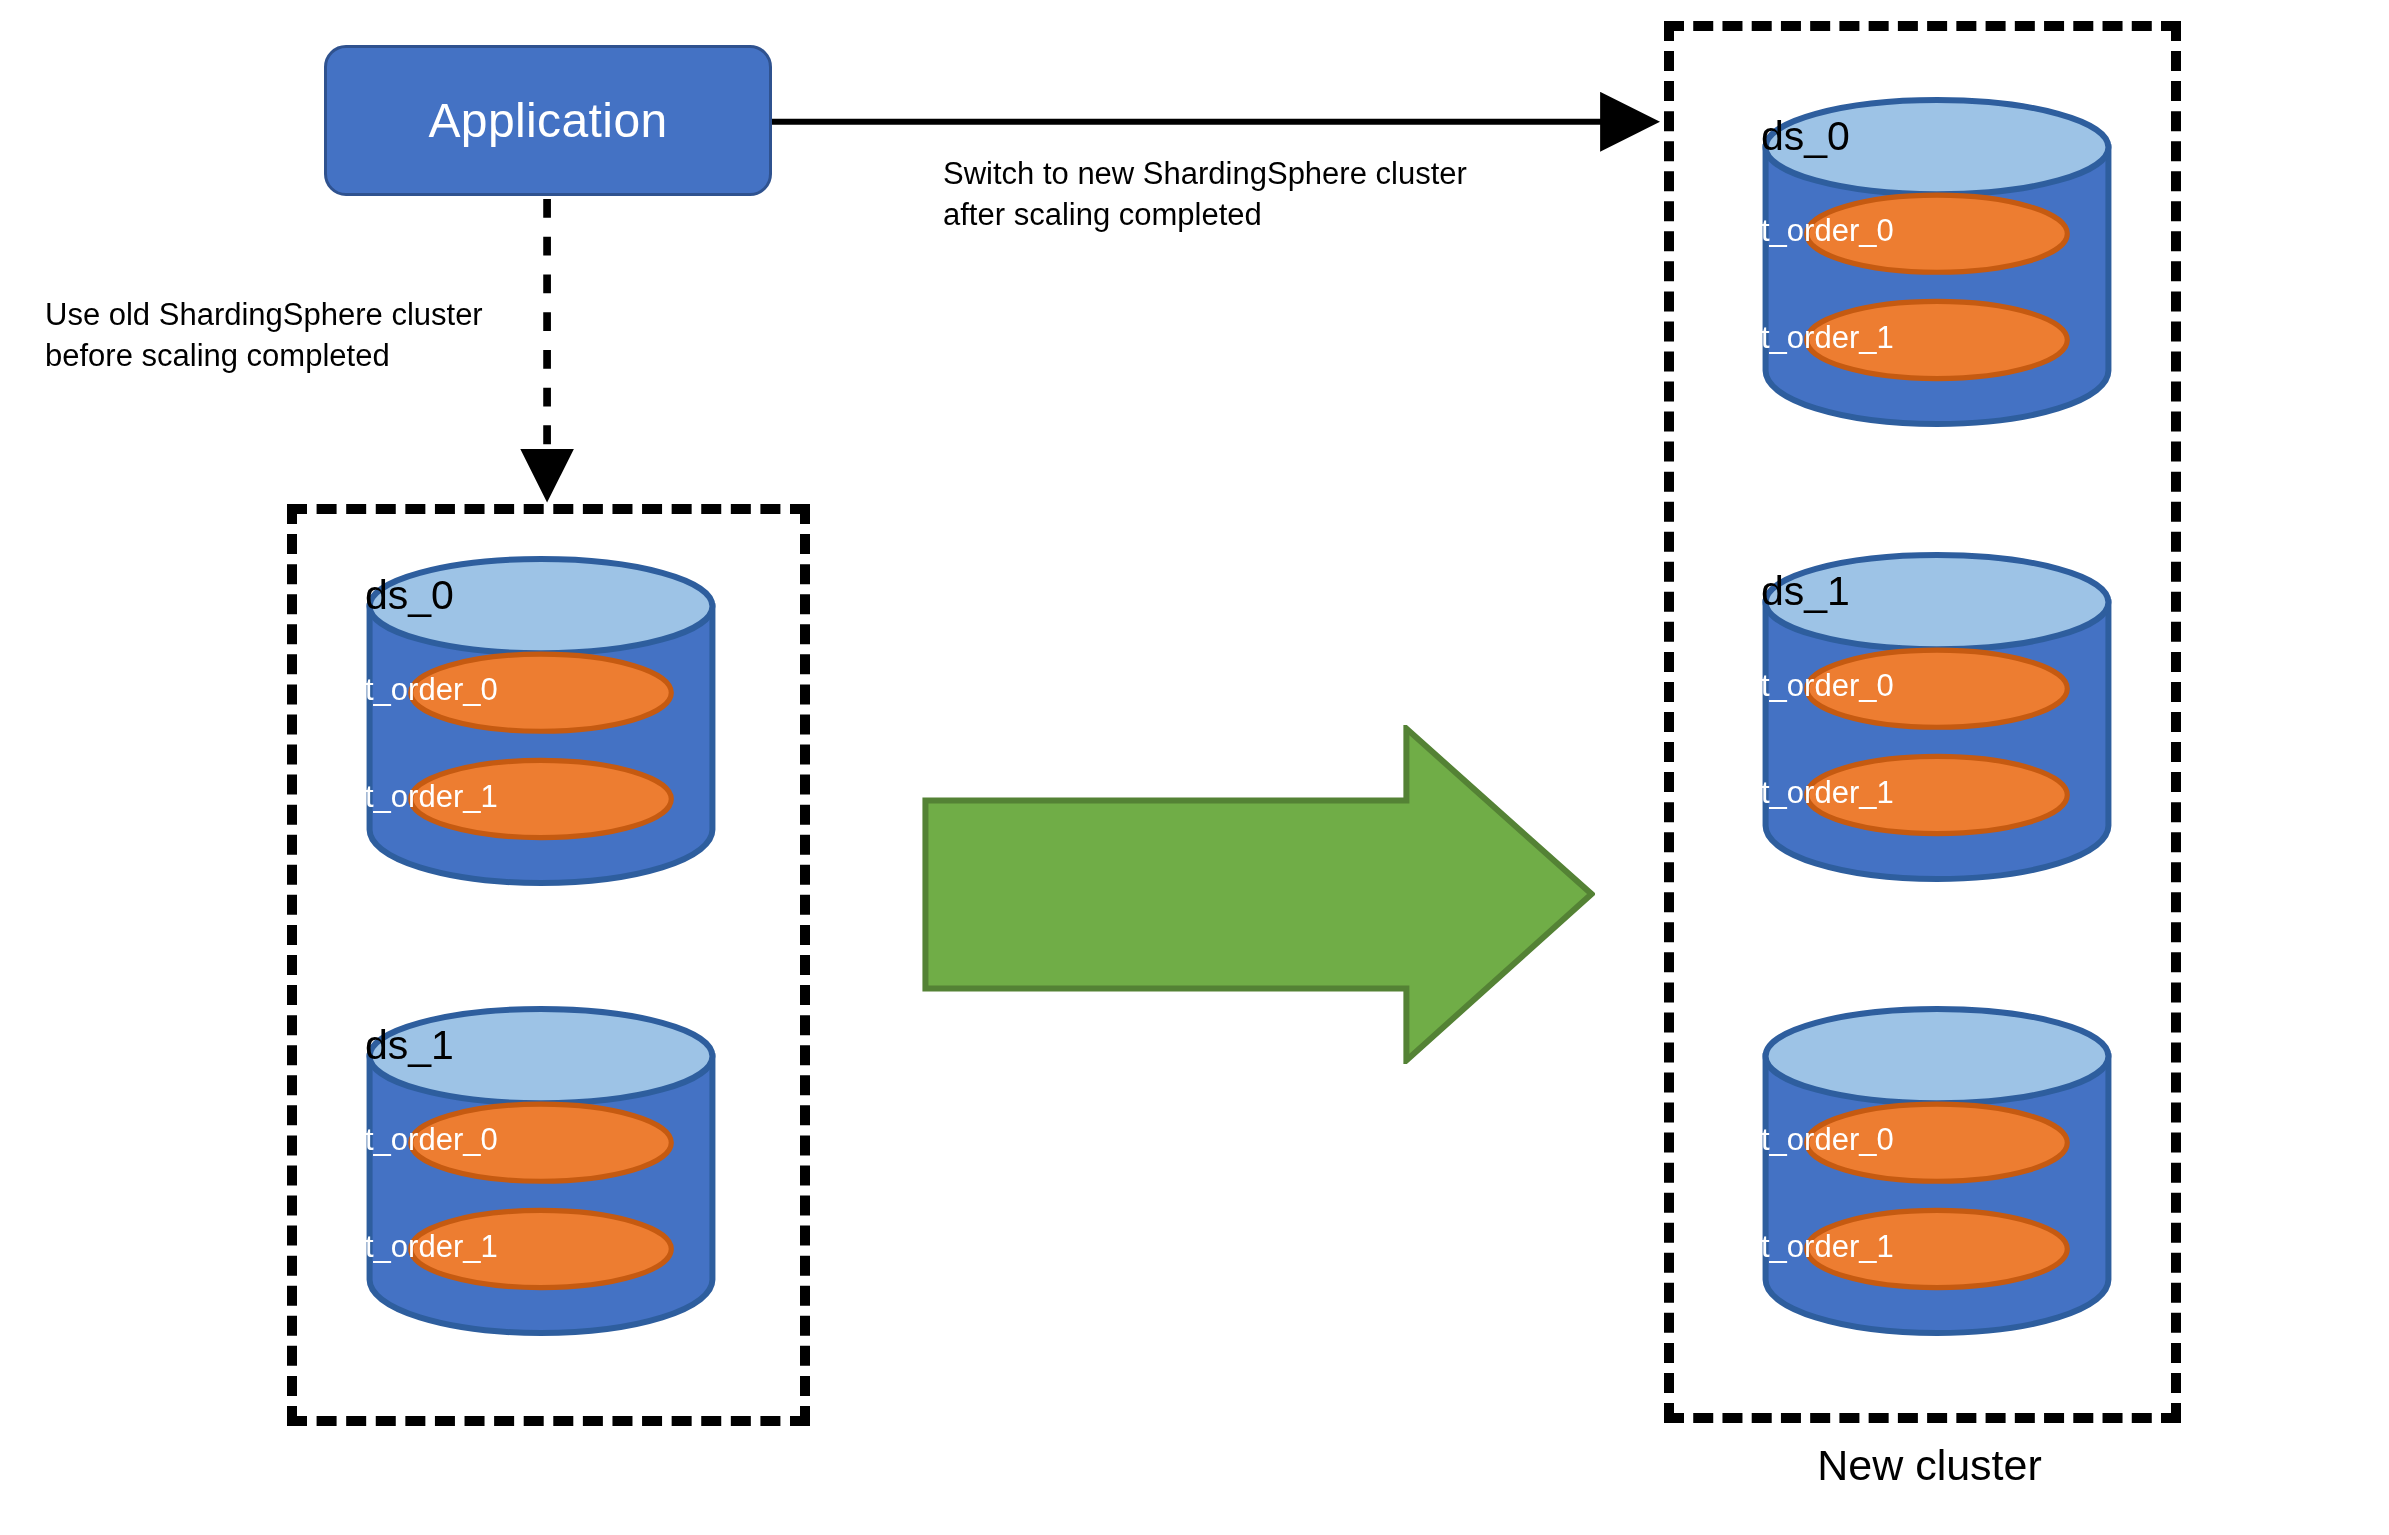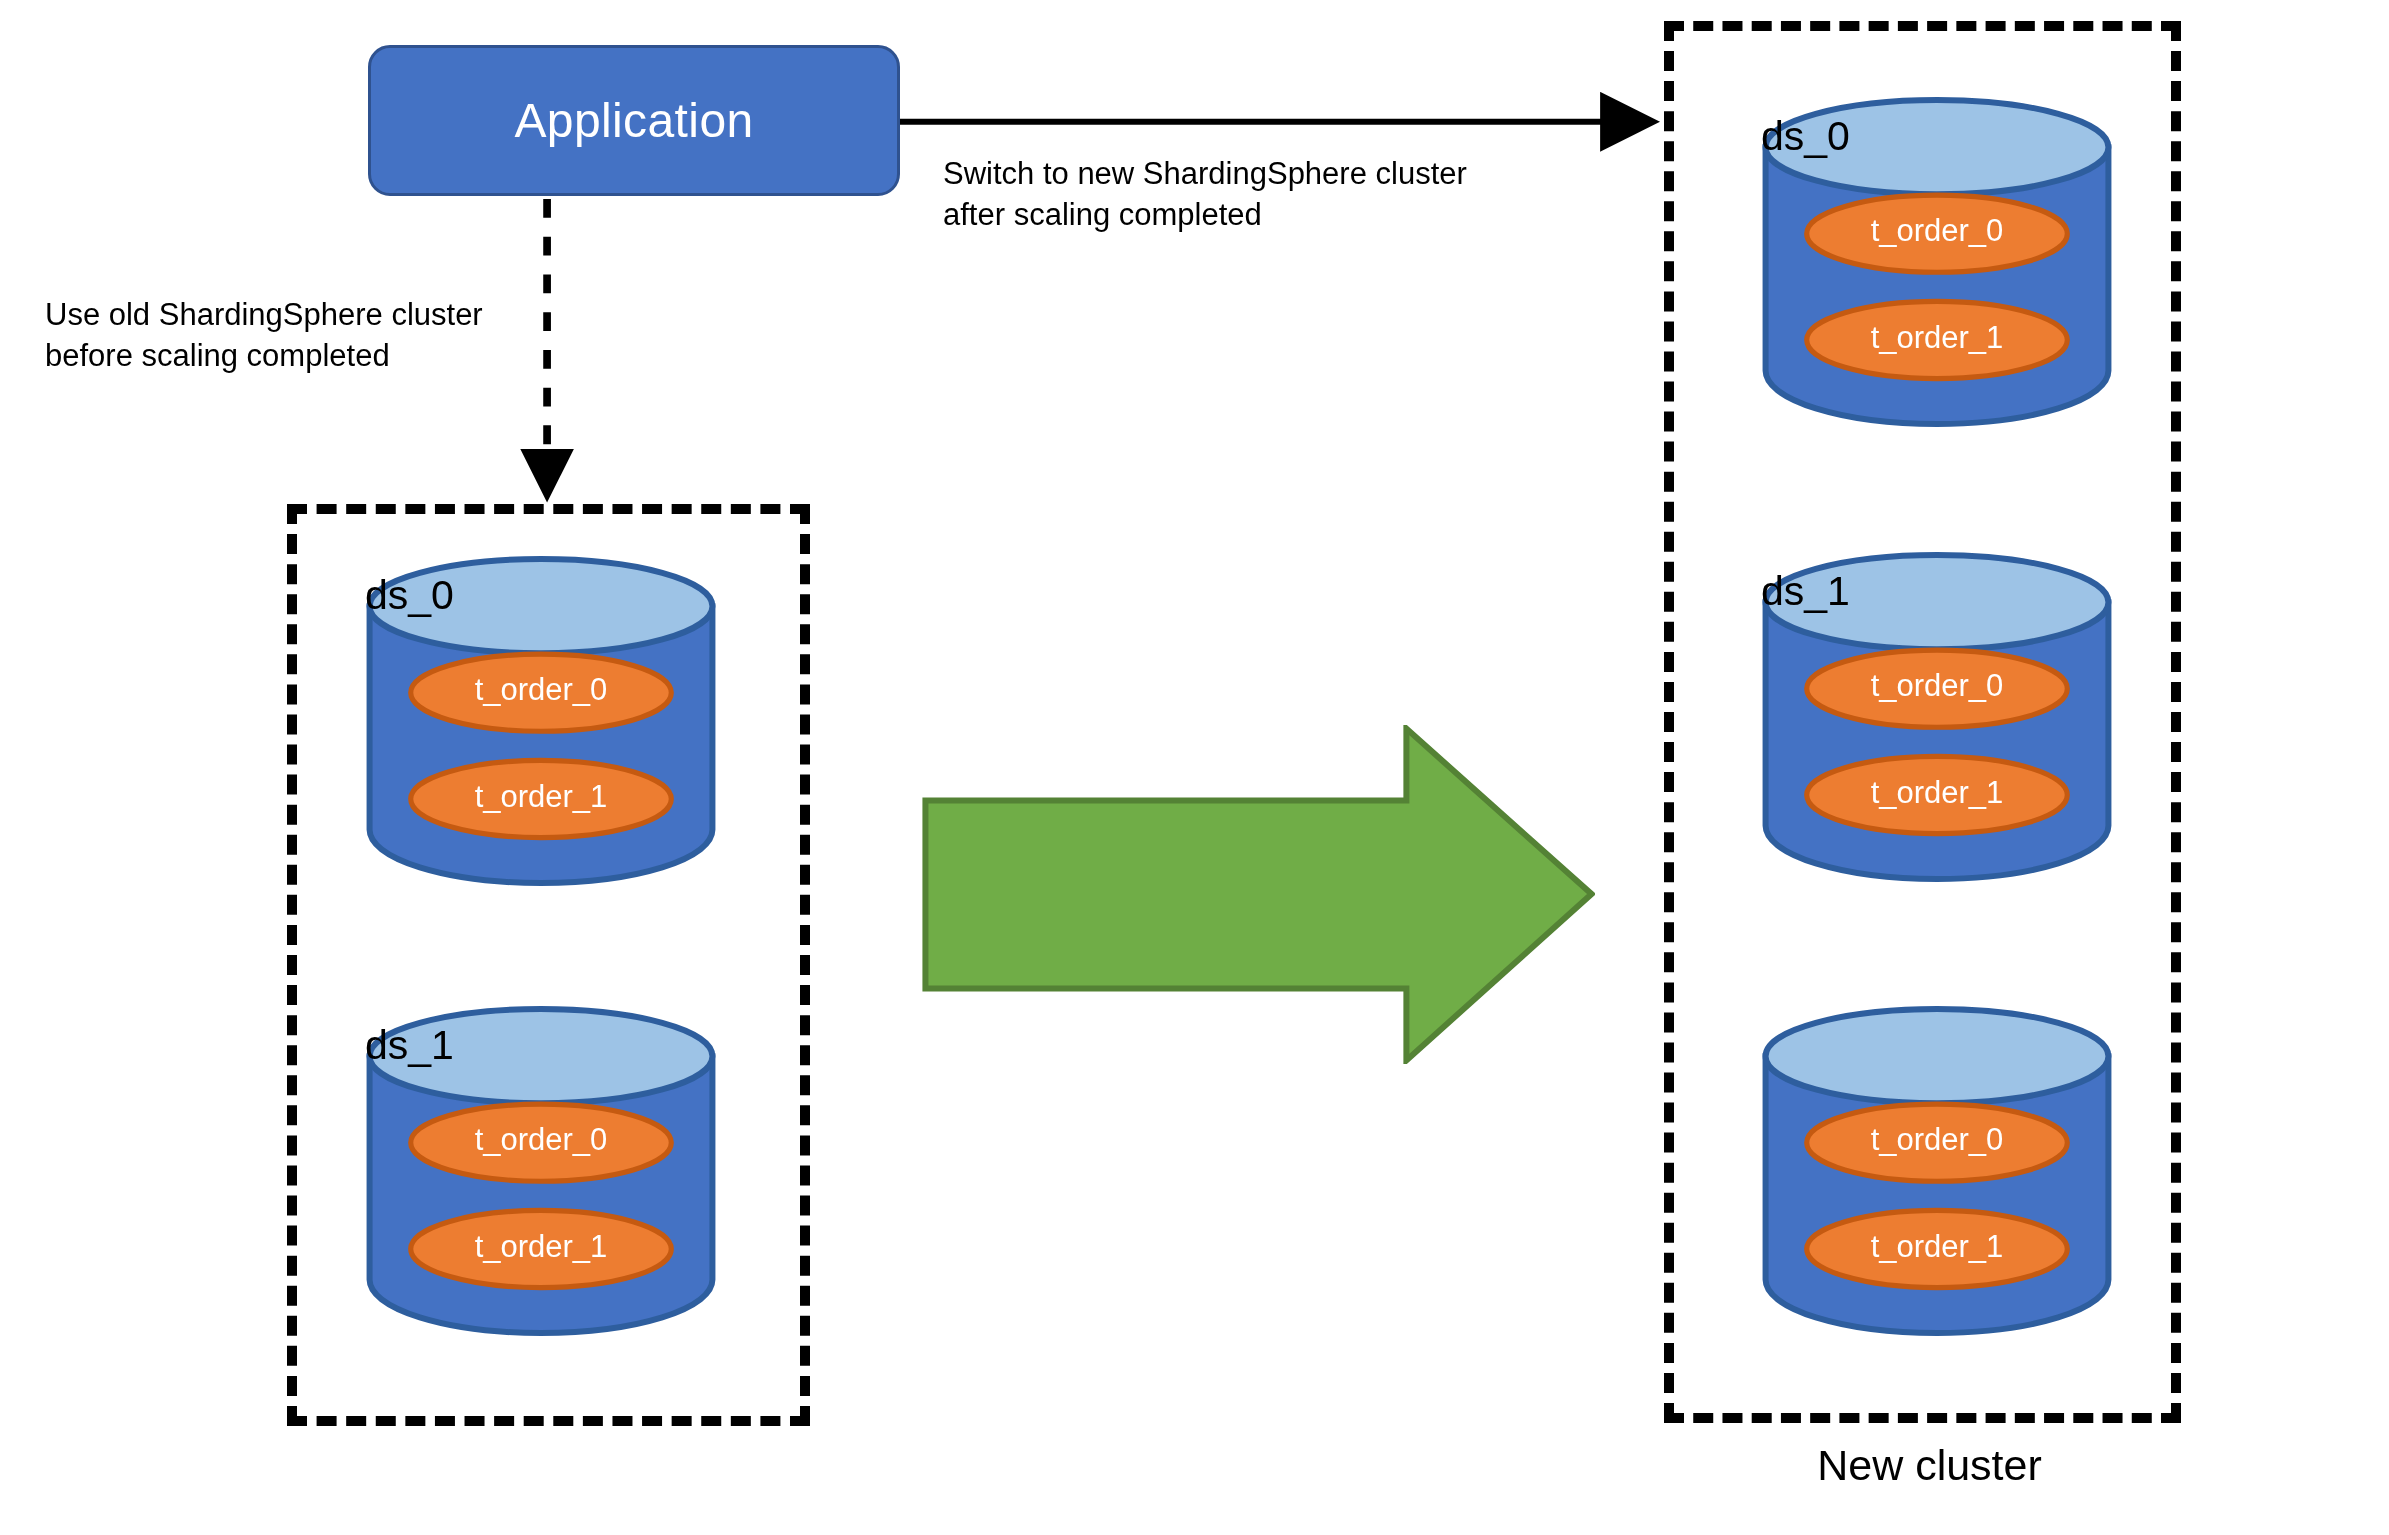--- a/index.html
+++ b/index.html
@@ -14,30 +14,29 @@
     background: #ffffff;
     overflow: hidden;
     font-family: "Liberation Sans", sans-serif;
   }
 
   
   .app-box {
     position: absolute;
     left: 324px;
     top: 45px;
-    width: 532px;
+    width: 448px;
     height: 151px;
     background: #4472C4;
     border: 3.4px solid #2F528F;
     border-radius: 22px;
     box-sizing: border-box;
     display: flex;
     align-items: center;
     justify-content: center;
-    margin-left: 44px;
   }
   .app-label {
     color: #ffffff;
     font-size: 48px;
     letter-spacing: 0.4px;
     white-space: nowrap;
   }
 
   
   .note {
@@ -86,21 +85,21 @@
     text-align: left;
     font-size: 41px;
     color: #000000;
     pointer-events: none;
     white-space: nowrap;
   }
   .tbl-label {
     position: absolute;
     left: 0;
     width: 100%;
-    text-align: center;
+    text-align: left;
     font-size: 31px;
     color: #ffffff;
     pointer-events: none;
     white-space: nowrap;
   }
   .tbl-label.t0 { top: 119px; }
   .tbl-label.t1 { top: 226px; }
 
   
   .db-old-0 { left: 365px; top: 553px; }

